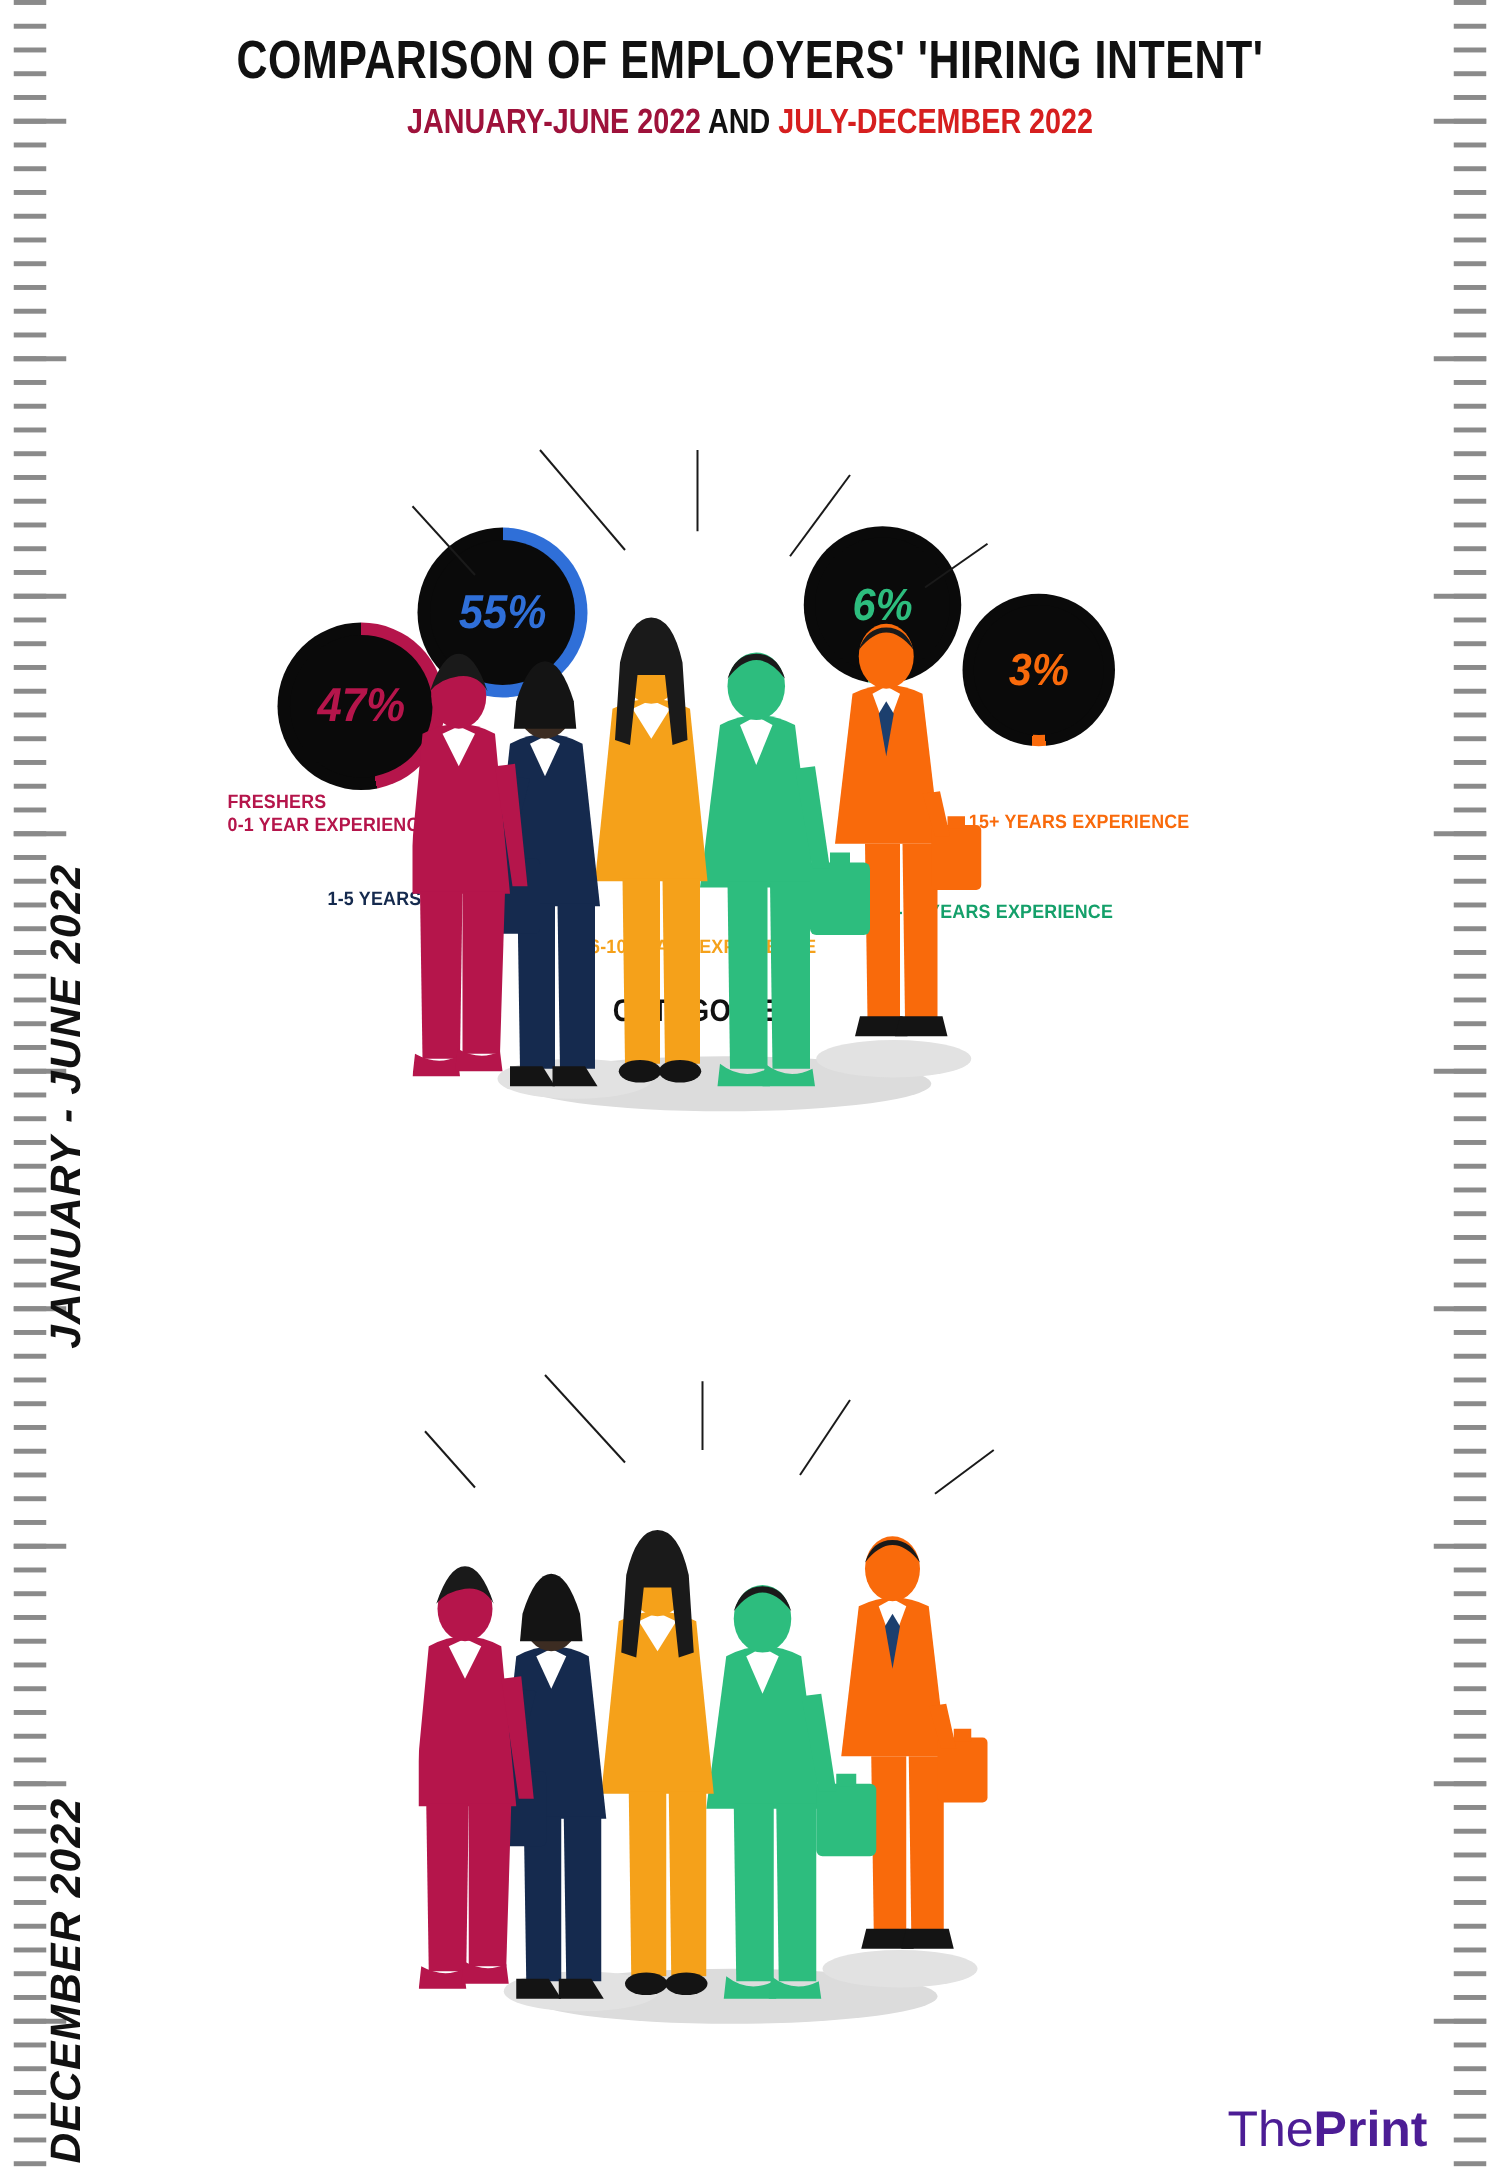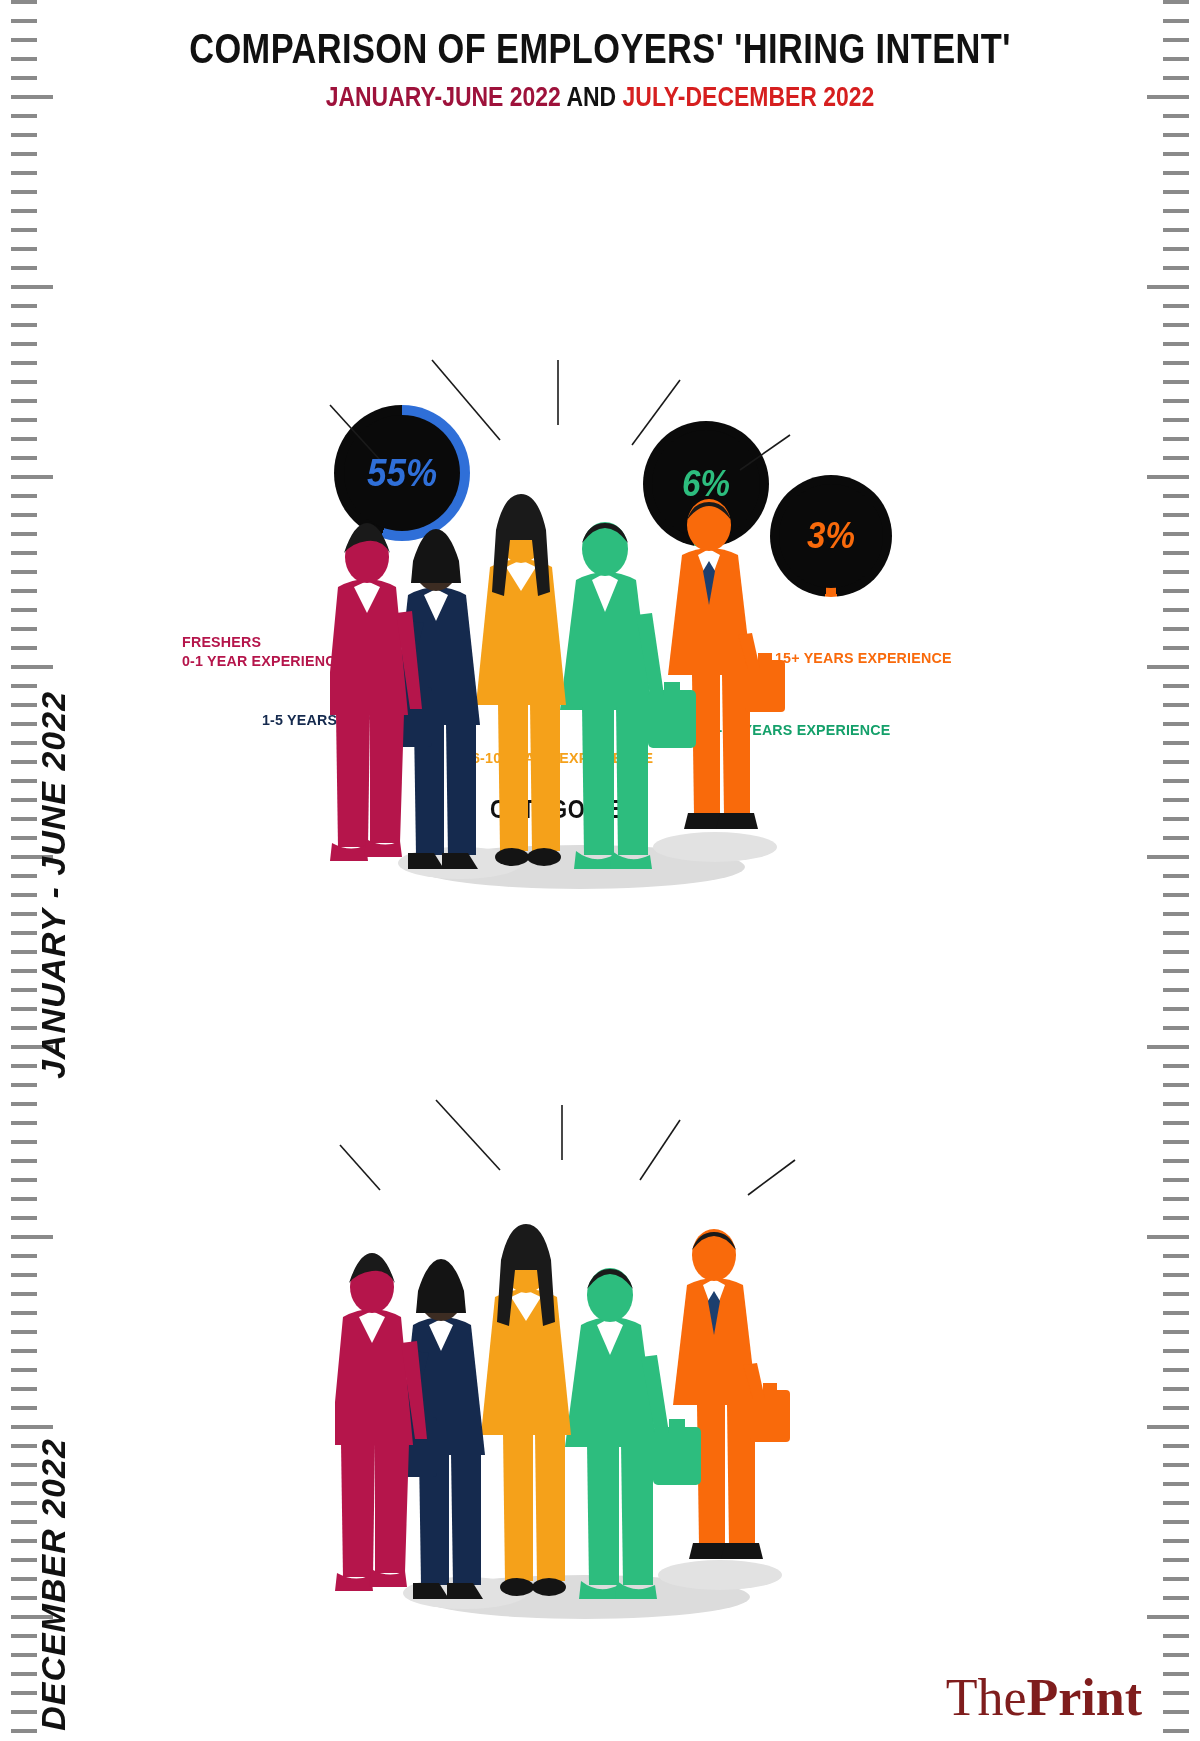--- a/index.html
+++ b/index.html
@@ -89,22 +89,22 @@
 
   .axis-title {
     position: absolute; font-weight: 700; font-size: 25px;
     color: #111111; letter-spacing: .5px;
     transform: scaleX(.88); white-space: nowrap;
   }
 
   
   .logo {
     position: absolute; right: 58px; bottom: 14px;
-    font-family: Liberation Serif, serif; font-size: 52px;
-    color: #7f1d1d; white-space: nowrap;
+    font-family: Liberation Sans, sans-serif; font-size: 40px;
+    color: #4c1d95; white-space: nowrap;
   }
   .logo b { font-weight: 700; }
   .logo .the { font-weight: 400; }
 </style>
 </head>
 <body>
 
 <div class="ruler left">
     <div class="major" style="top: 95px;"></div>
     <div class="major" style="top: 285px;"></div>
@@ -218,21 +218,26 @@
       <path d="M40 338 h34 l-4 130 h-30 z" fill="#b5154b"></path>
       <path d="M2 468 q18 10 34 2 l2 16 h-38 z" fill="#b5154b"></path>
       <path d="M36 464 q18 10 34 2 l2 16 h-38 z" fill="#b5154b"></path>
       <path d="M24 212 l13 26 l13 -26 l-13 -6 z" fill="#ffffff"></path>
       <ellipse cx="37" cy="182" rx="22" ry="26" fill="#b5154b"></ellipse>
       <path d="M14 178 q10 -30 23 -30 q13 0 23 30 q-8 -14 -23 -12 q-15 2 -23 12z" fill="#1a1a1a"></path>
       <path d="M66 238 l14 96 h12 l-10 -98 z" fill="#b5154b"></path>
     </g>
   </svg>
 
-  <div class="donut" style="left:334px;top:235px;width:136px;height:136px">
+  <div class="donut" style="left:222px;top:328px;width:134px;height:134px">
+    <div class="ring" style="background: conic-gradient(rgb(181, 21, 75) 0deg, rgb(181, 21, 75) 169.2deg, rgb(10, 10, 10) 169.2deg, rgb(10, 10, 10) 360deg);"></div>
+    <div class="hole" style="left: 10px; top: 10px; width: 114px; height: 114px;"></div>
+    <div class="val" style="font-size: 38px; color: rgb(181, 21, 75);">47%</div>
+  </div>
+  <div class="donut" style="left:334px;top:252px;width:136px;height:136px">
     <div class="ring" style="background: conic-gradient(rgb(47, 111, 216) 0deg, rgb(47, 111, 216) 198deg, rgb(10, 10, 10) 198deg, rgb(10, 10, 10) 360deg);"></div>
     <div class="hole" style="left: 10px; top: 10px; width: 116px; height: 116px;"></div>
     <div class="val" style="font-size: 38px; color: rgb(47, 111, 216);">55%</div>
   </div>
   <div class="donut" style="left:643px;top:251px;width:126px;height:126px">
     <div class="ring" style="background: conic-gradient(from 169.2deg, rgb(45, 189, 126) 0deg, rgb(45, 189, 126) 21.6deg, rgb(10, 10, 10) 21.6deg, rgb(10, 10, 10) 360deg);"></div>
     <div class="hole" style="left: 9px; top: 9px; width: 108px; height: 108px;"></div>
     <div class="val" style="font-size: 36px; color: rgb(45, 189, 126);">6%</div>
   </div>
   <div class="donut" style="left:770px;top:305px;width:122px;height:122px">

